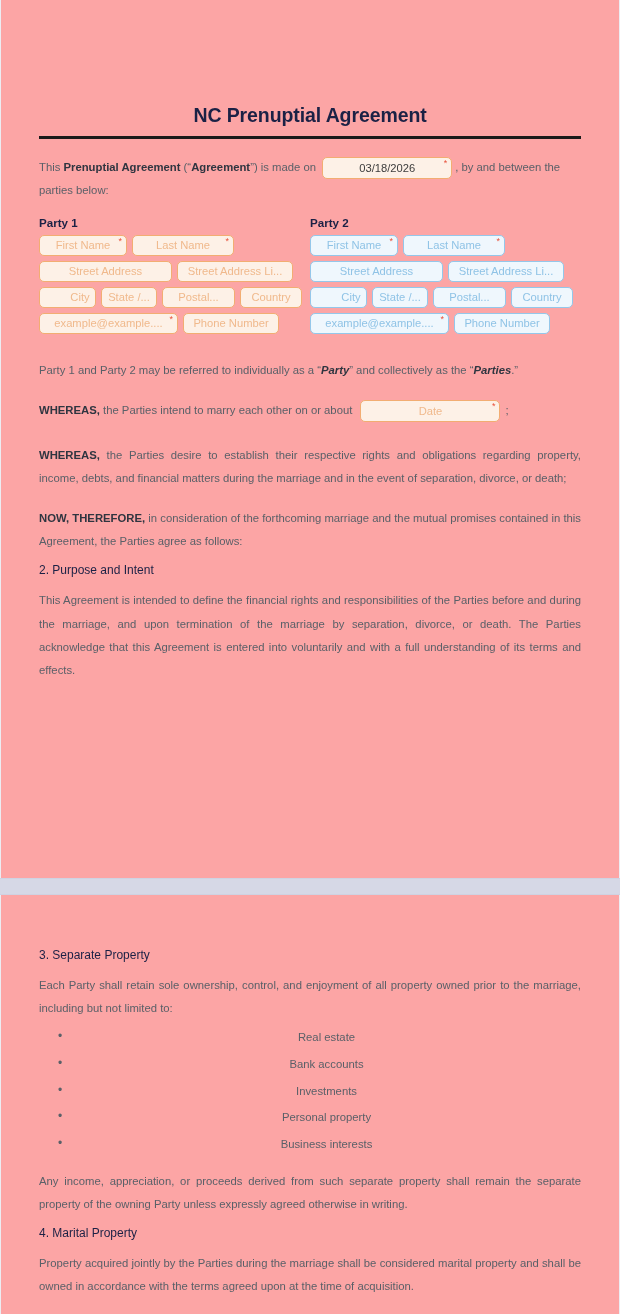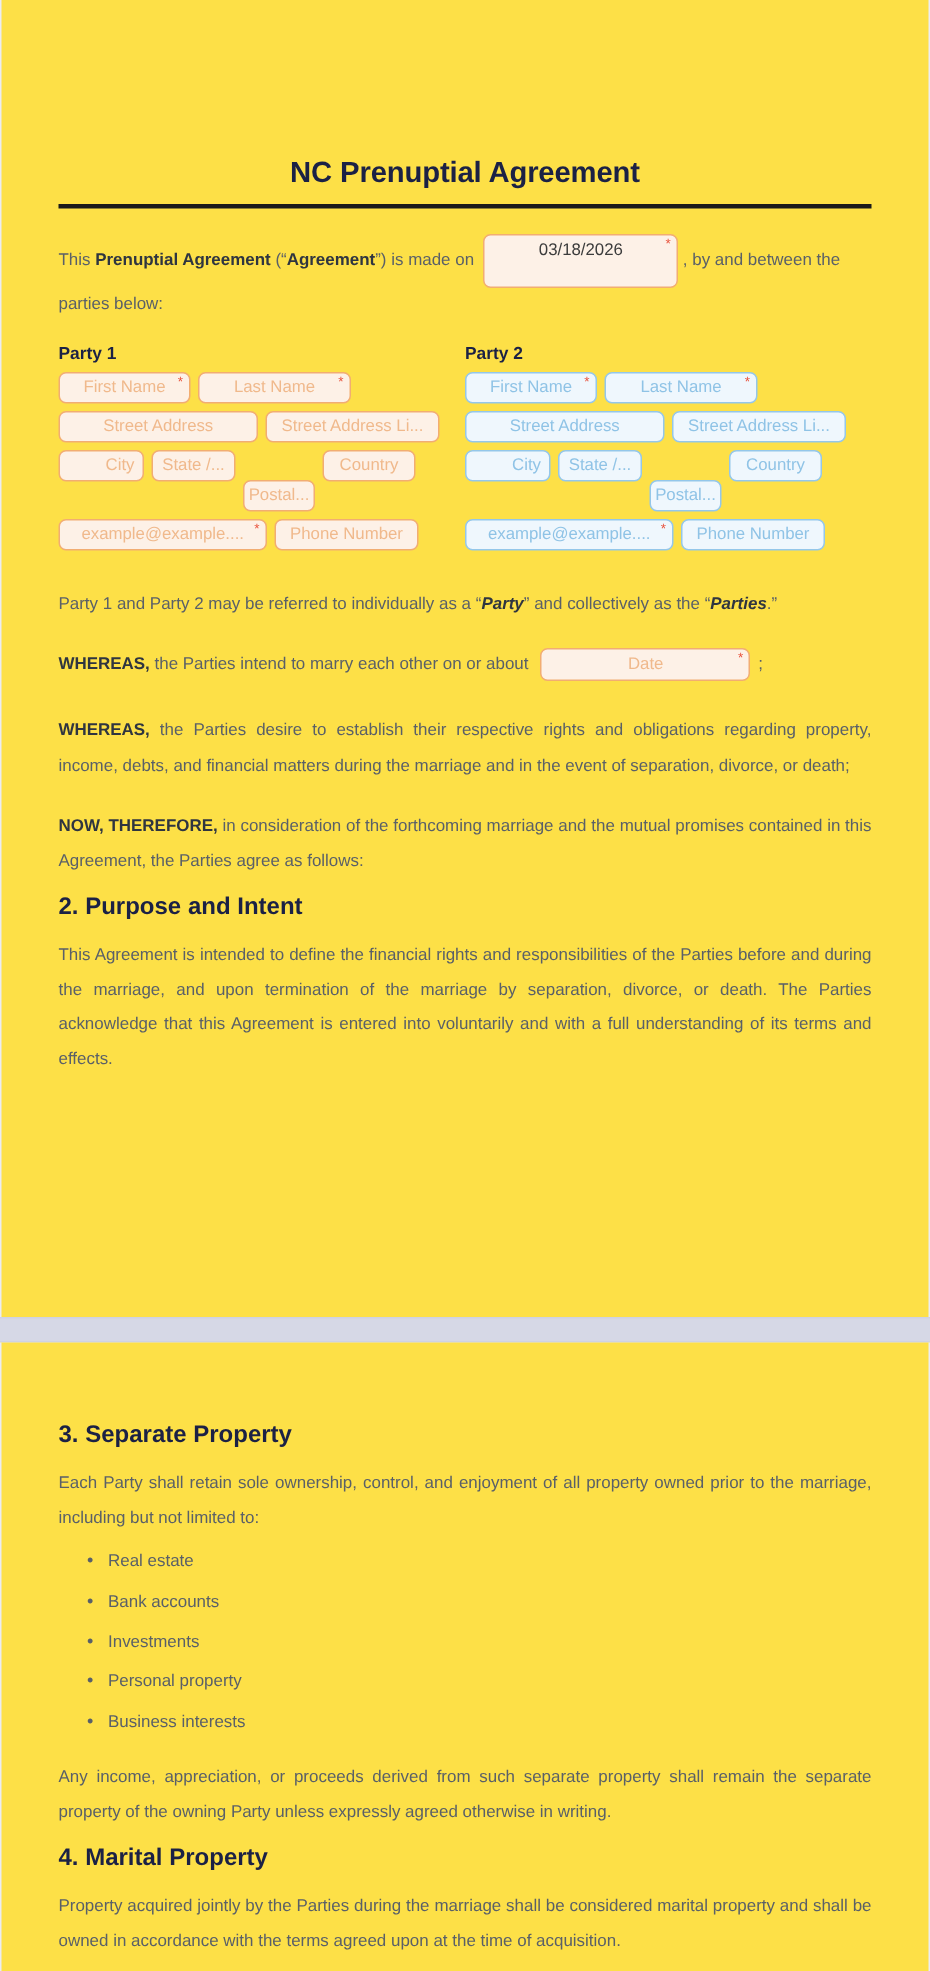--- a/index.html
+++ b/index.html
@@ -11,21 +11,21 @@
     width: 620px;
     height: 1314px;
     font-family: "Liberation Sans", sans-serif;
     color: #555b66;
     overflow: hidden;
     position: relative;
   }
 
   .page {
     position: relative;
-    background: #fde047;
+    background: #fca5a5;
     border-left: 1px solid #ececf2;
     border-right: 1px solid #ececf2;
     box-sizing: border-box;
     width: 620px;
   }
 
   .page-one { padding: 0 38px; height: 878px; }
   .page-two { padding: 0 38px; height: 419px; }
 
   .page-break {
@@ -106,21 +106,21 @@
   .field.orange.filled { color: #3c3c3c; }
 
   .field.blue {
     background: #eff7fd;
     border: 1px solid #94c7ea;
     color: #8fc3e6;
   }
 
   .inline-date {
     width: 130px;
-    height: 36px;
+    height: 22px;
     line-height: 20px;
     margin: 0 3px;
   }
 
   .party-cols {
     display: flex;
     margin-bottom: 20px;
   }
   .party-col { width: 273px; }
 
@@ -137,49 +137,50 @@
     margin-bottom: 5px;
   }
   .field-row .field { flex: 0 0 auto; text-align: center; }
 
   .w-first  { width: 88px; }
   .w-last   { width: 102px; }
   .w-street { width: 133px; }
   .w-street2{ width: 116px; }
   .w-city   { width: 57px; padding-left: 25px; }
   .w-state  { width: 56px; }
-  .w-postal { width: 48px; margin-top: 20px; }
+  .w-postal { width: 73px; }
   .w-country{ width: 62px; }
   .w-email  { width: 139px; }
   .w-phone  { width: 96px; }
 
   .whereas-row {
     font-size: 11.3px;
     line-height: 2.0;
     color: #5a6068;
     margin: 0 0 22px 0;
   }
   .date-blank {
     width: 140px;
     height: 22px;
     line-height: 20px;
     margin: 0 5px;
   }
 
   h2.section-heading {
-    font-size: 16px;
-    font-weight: bold;
+    font-size: 12px;
+    font-weight: normal;
     color: #1b2145;
     margin: 0 0 12px 0;
   }
 
   ul.doc-list {
     margin: 0 0 18px 0;
     padding-left: 33px;
     list-style: none;
+    text-align: center;
   }
   ul.doc-list li {
     font-size: 11.3px;
     line-height: 1.3;
     color: #5a6068;
     margin-bottom: 12px;
     position: relative;
   }
   ul.doc-list li::before {
     content: "•";

